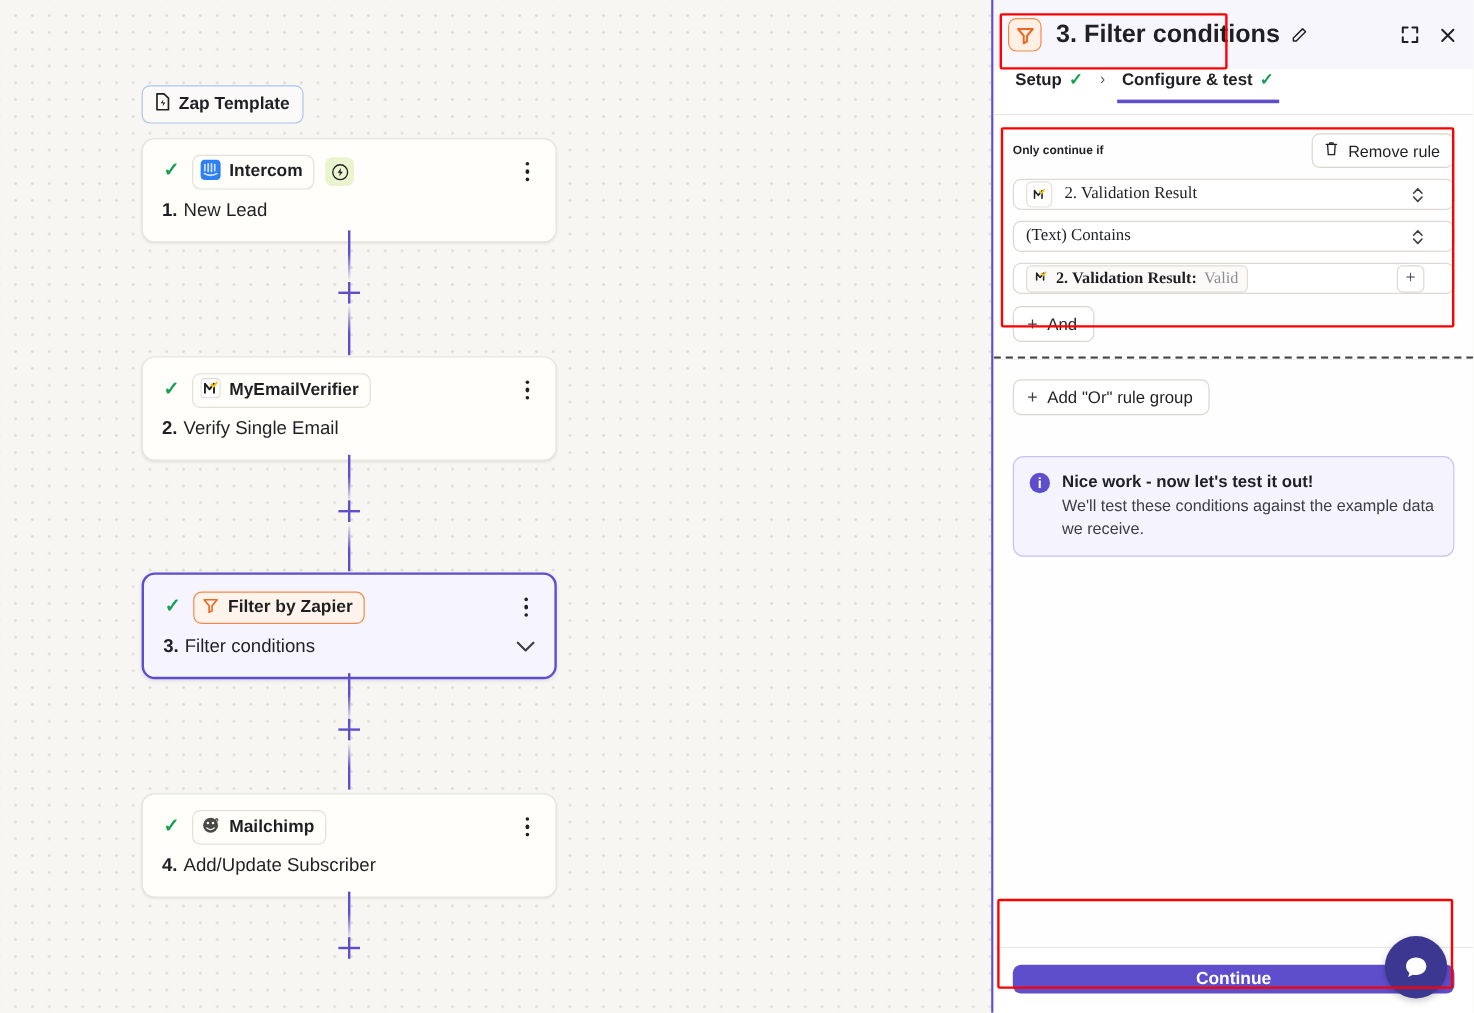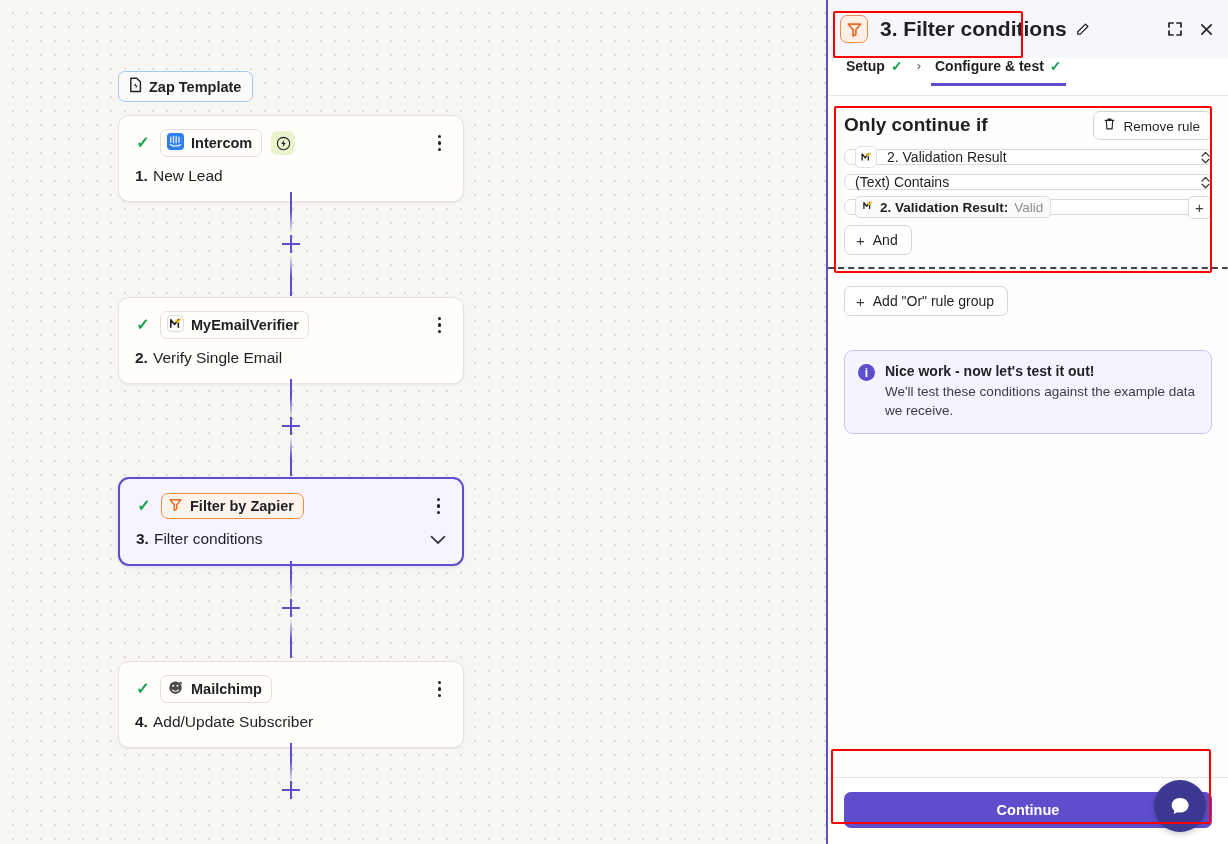--- a/index.html
+++ b/index.html
@@ -103,30 +103,30 @@
   .tab { display: flex; align-items: center; gap: 6px; padding: 0 4px 9px 4px;
          font-size: 14px; font-weight: 700; color: #1f2023; cursor: pointer; }
   .tab .chk2 { color: #18a055; font-size: 14px; font-weight: 700; }
   .tab.active { border-bottom: 3px solid #5f4ecc; }
   .tab-sep { padding: 0 10px 9px; color: #57595e; font-size: 13px; }
 
   .panel-body { flex: 1 1 auto; overflow: hidden; position: relative; background: #fefefe; }
 
   .rule-card { margin: 14px 16px 0 16px; }
   .rule-head { display: flex; align-items: center; height: 30px; }
-  .rule-head-label { font-size: 19px; font-weight: 700; color: #1f2023; }
+  .rule-head-label { font-size: 10px; font-weight: 700; color: #1f2023; }
   .remove-btn {
     margin-left: auto; display: inline-flex; align-items: flex-end; gap: 7px;
     border: 1px solid #d9d6cf; border-radius: 7px; background: #fff;
     padding: 5px 11px 5px 9px; font-size: 13.5px; color: #1f2023; cursor: pointer;
     font-family: "Liberation Sans", sans-serif;
   }
   .field {
-    margin-top: 9px; height: 16px; border: 1px solid #ddd9d2; border-radius: 7px;
-    background: #fff; display: flex; align-items: center; padding: 0 0 0 10px; cursor: pointer;
+    margin-top: 9px; height: 26px; border: 1px solid #ddd9d2; border-radius: 7px;
+    background: #fff; display: flex; align-items: center; padding: 0 24px 0 10px; cursor: pointer; font-family: Liberation Serif, serif;
   }
   .field .fi-icon {
     width: 22px; height: 22px; border: 1px solid #e3e0d8; border-radius: 5px;
     background: #fff; display: flex; align-items: center; justify-content: center;
     margin-right: 10px; flex: 0 0 auto;
   }
   .field .fi-text { font-size: 14px; color: #1f2023; }
   .field .sel-caret { margin-left: auto; color: #3b3d42; display: flex; }
   .field .plus-sq {
     margin-left: auto; width: 23px; height: 23px; border: 1px solid #ddd9d2; border-radius: 5px;
@@ -162,21 +162,21 @@
     align-items: center; justify-content: center; flex: 0 0 auto; margin-top: 1px;
   }
   .callout-title { font-size: 14px; font-weight: 700; color: #1f2023; }
   .callout-body { font-size: 13.5px; color: #3b3d42; line-height: 1.42; margin-top: 3px; }
 
   .panel-foot {
     flex: 0 0 auto; border-top: 1px solid #e8e6e1; padding: 14px 16px 16px;
     background: #fff;
   }
   .continue {
-    width: 100%; height: 36px; border: none; border-radius: 7px;
+    width: 100%; height: 24px; border: none; border-radius: 7px;
     background: #5f4ecc; color: #fff; font-size: 14.5px; font-weight: 700;
     cursor: pointer; font-family: "Liberation Sans", sans-serif;
   }
 
   .chat-bubble {
     position: absolute; right: 22px; bottom: 12px; width: 52px; height: 52px;
     border-radius: 50%; background: #3c3891; display: flex; align-items: center;
     justify-content: center; cursor: pointer; box-shadow: 0 2px 6px rgba(0,0,0,.22);
   }
 

